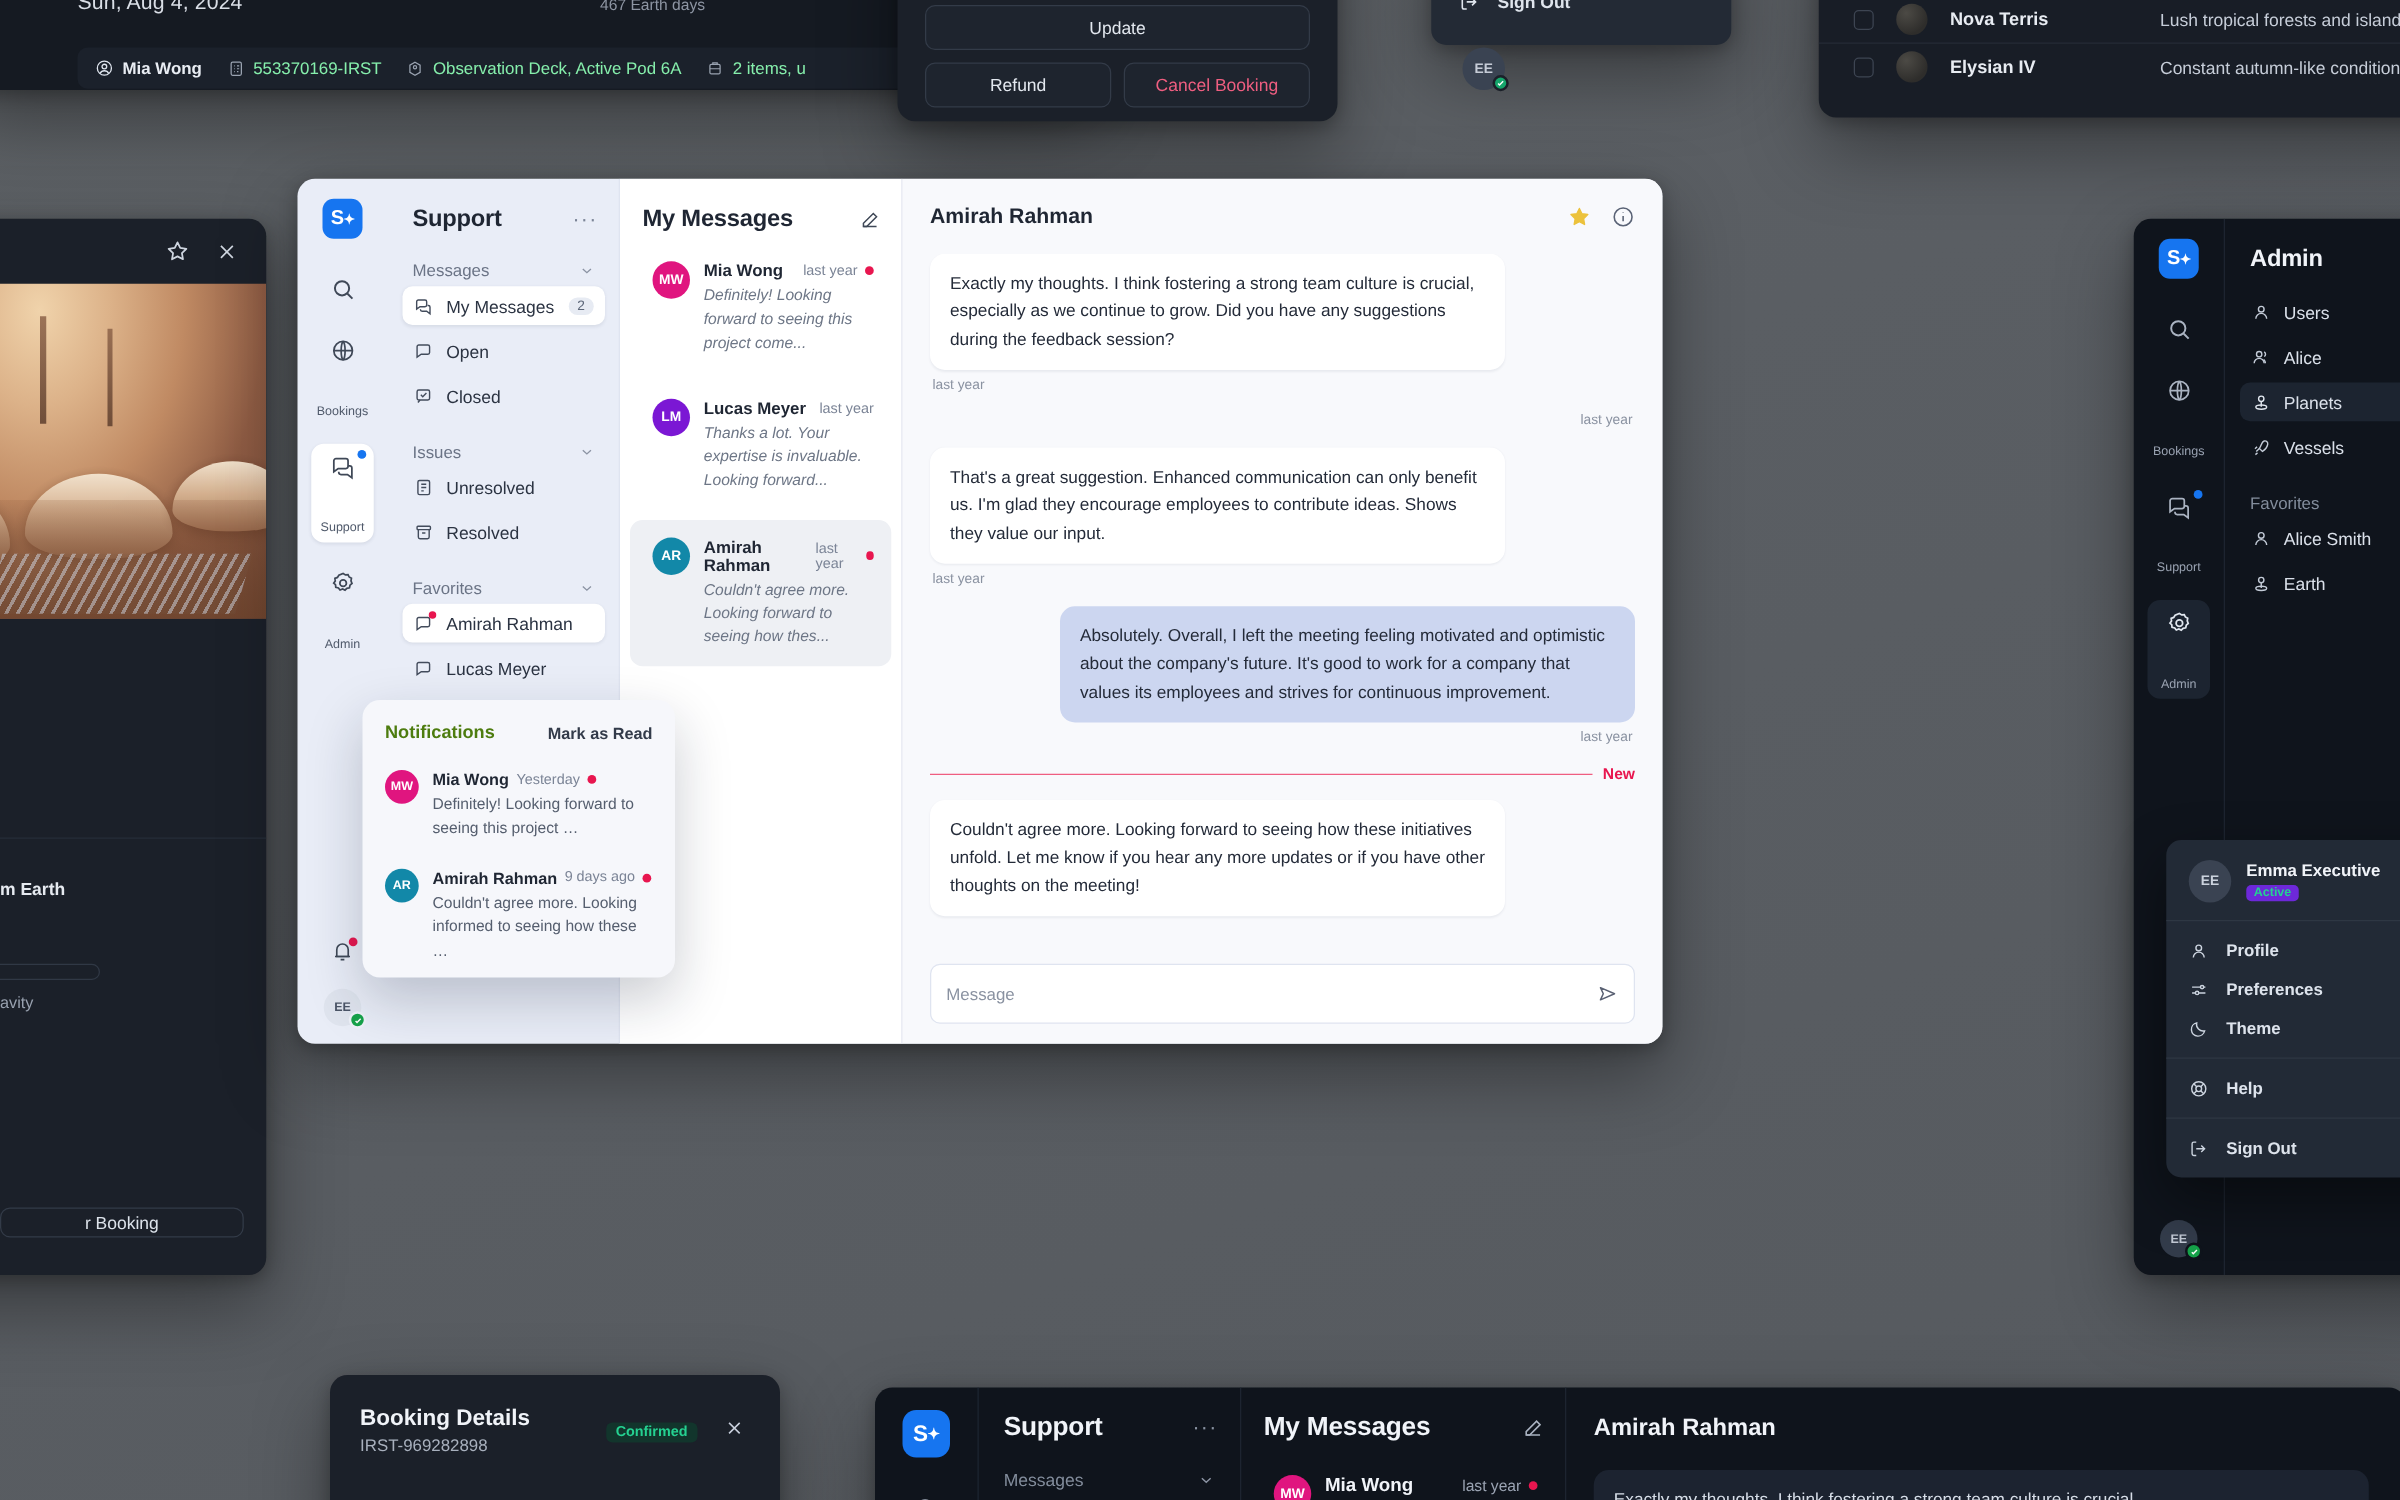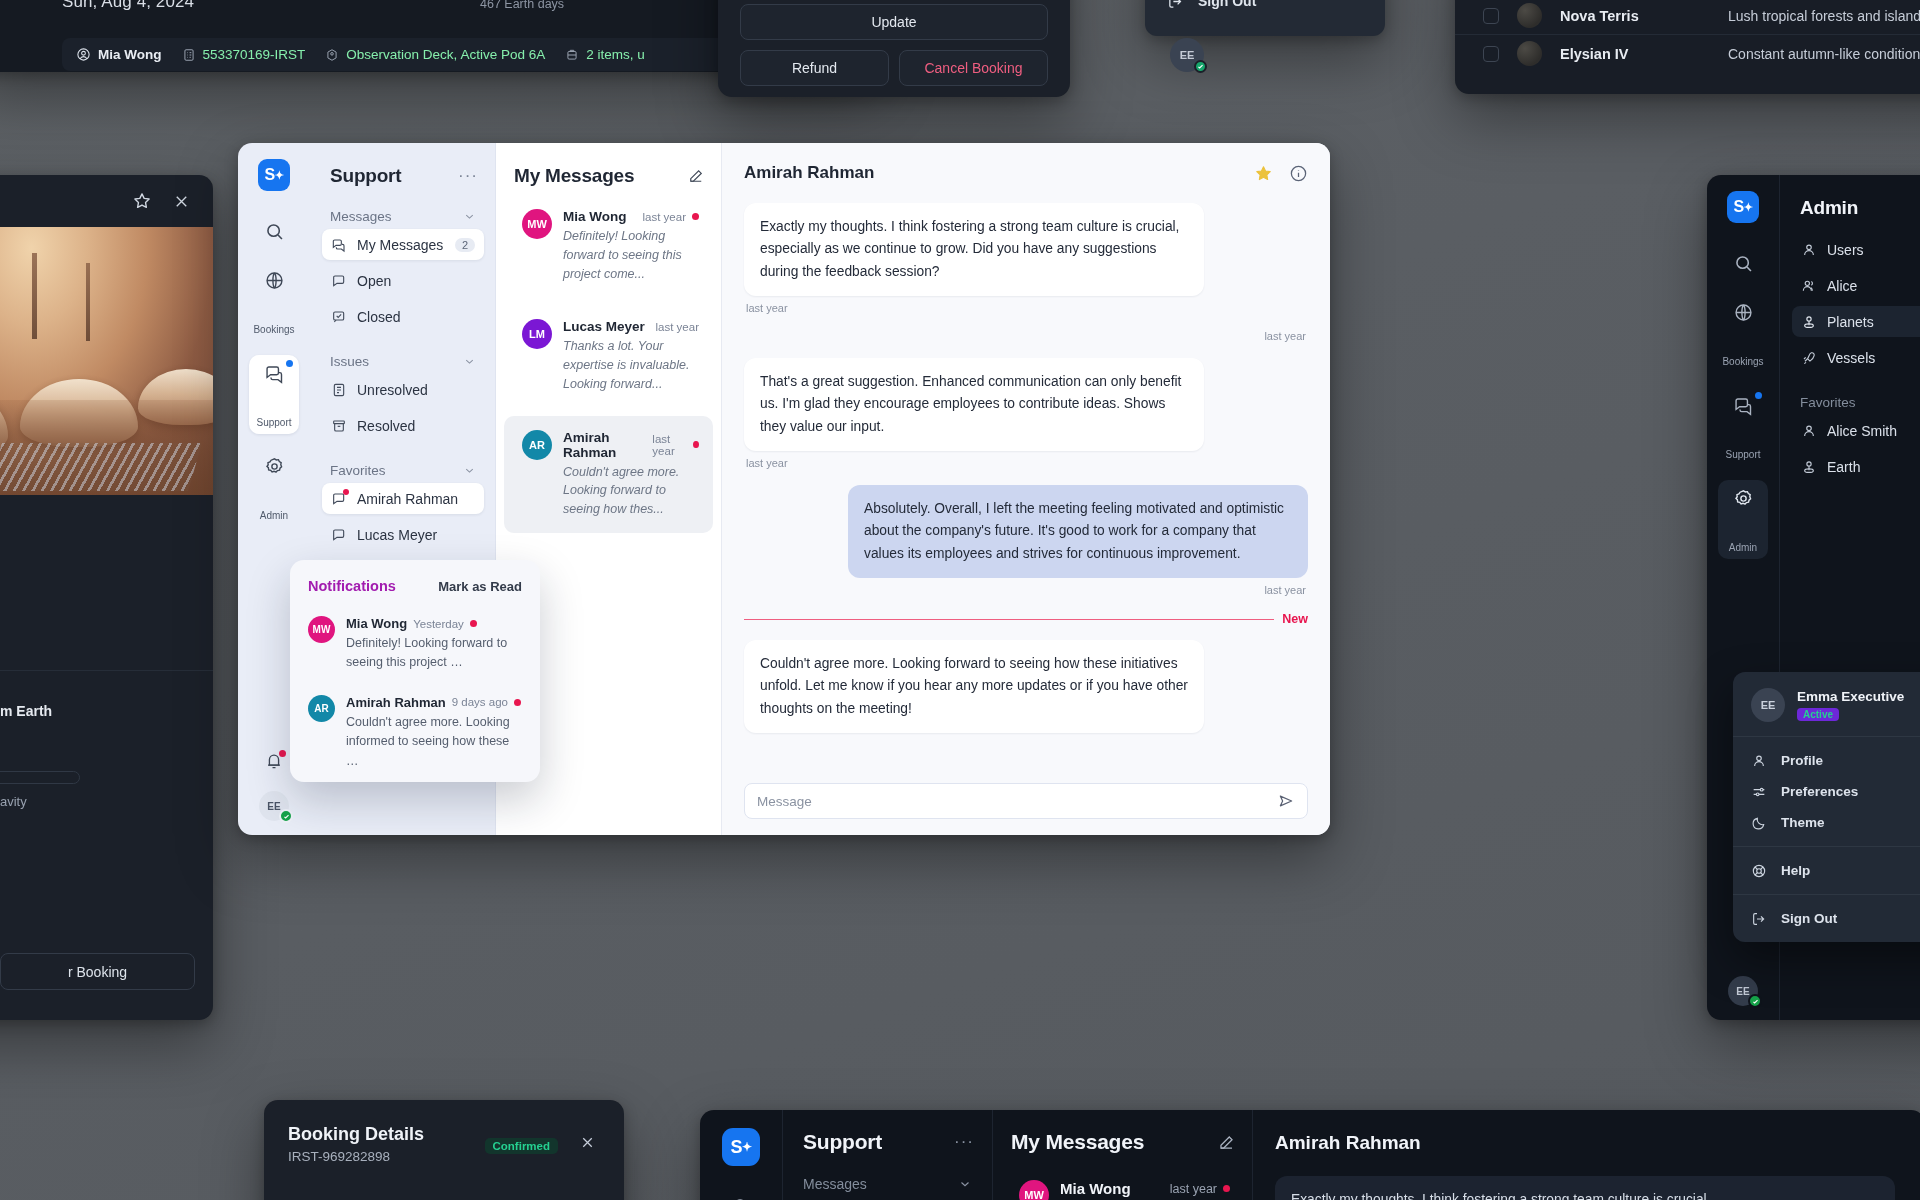--- a/index.html
+++ b/index.html
@@ -157,21 +157,21 @@
   #left-card .hero .grid {
     position:absolute; left:40%; bottom:4px; width:55%; height:48px;
     background: repeating-linear-gradient(105deg, rgba(200,205,215,.55) 0 3px, rgba(120,90,70,.2) 3px 9px);
     transform: skewX(-16deg);
   }
   #left-card .divider { height:1px; background:#262d38; margin:175px 0 0 0; }
   #left-card .sub { color:#e6eaf0; font-weight:700; font-size:14px; padding: 32px 0 0 0; margin-left: 150px;}
   #left-card .pill { width:90px; height:13px; border-radius:8px; border:1px solid #303845; margin: 52px 0 0 140px; }
   #left-card .gravity { font-size:13px; color:#98a1af; margin: 10px 0 0 150px; }
   #left-card .lc-btn {
-    position:absolute; left:150px; bottom: 30px; width: 195px; height:37px;
+    position:absolute; left:150px; bottom: 30px; width: 195px; height:24px;
     border:1px solid #333b48; border-radius:8px; color:#dde3eb;
     display:flex; align-items:center; justify-content:center; font-size:14px;
   }
 
   
   #support-app {
     position: absolute; left: 238px; top: 143px;
     width: 1092px; height: 692px;
     background: #e9edf7;
     border-radius: 14px;
@@ -296,37 +296,37 @@
   .bubble.them { background:#fff; box-shadow:0 1px 2px rgba(30,40,70,.07); }
   .bubble.me { background:#ccd6f0; margin-left:auto; }
   .stamp { font-size:11px; color:#8a92a1; margin: 6px 2px 16px 2px; }
   .stamp.right { text-align:right; }
   .newline {
     display:flex; align-items:center; gap:8px; margin: 4px 0 14px 0;
   }
   .newline .ln { flex:1; height:1px; background:#ef5e80; }
   .newline .tx { font-size:12.5px; color:#e8164f; font-weight:600;}
   .composer {
-    margin: 0 22px 16px 22px; height: 36px;
+    margin: 0 22px 16px 22px; height: 48px;
     background:#fff; border:1px solid #dfe4f0; border-radius:8px;
     display:flex; align-items:center; padding: 0 12px;
   }
   .composer .ph { font-size:13.5px; color:#8a92a1; }
   .composer .send { margin-left:auto; color:#5b6piece; color:#5b6explicit; color:#5a6running; color:#5a6173;}
 
   
   #notifications {
     position:absolute; left: 290px; top: 560px;
     width: 250px; height: 222px;
     background:#f6f7fb; border-radius: 14px;
     box-shadow: 0 18px 44px rgba(20,28,50,.22);
     padding: 18px 18px 0 18px;
   }
   #notifications .nt-head { display:flex; align-items:center; justify-content:space-between; }
-  #notifications .nt-title { font-size:14.5px; font-weight:700; color:#a21caf; }
+  #notifications .nt-title { font-size:14.5px; font-weight:700; color:#4d7c0f; }
   #notifications .nt-mark { font-size:13px; font-weight:700; color:#333b4a; }
   #notifications .nrow { display:flex; gap:11px; margin-top: 22px; }
   #notifications .av {
     width:27px;height:27px;border-radius:50%;flex:0 0 27px;color:#fff;
     font-size:10px;font-weight:600;display:flex;align-items:center;justify-content:center;
   }
   #notifications .nname { font-size:13px; font-weight:700; color:#1f2633; }
   #notifications .ntime { font-size:11.5px; color:#7b8496; }
   #notifications .ntop { display:flex; align-items:center; gap:6px; }
   #notifications .ntext { font-size:12.5px; color:#555e6e; line-height:1.55; margin-top:3px;}

